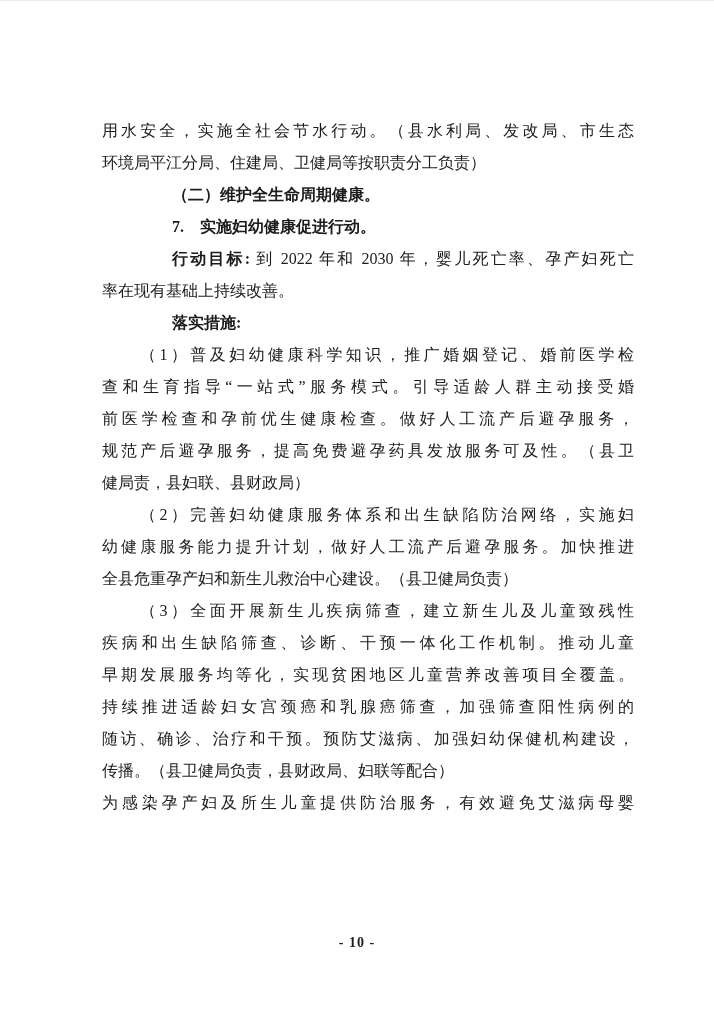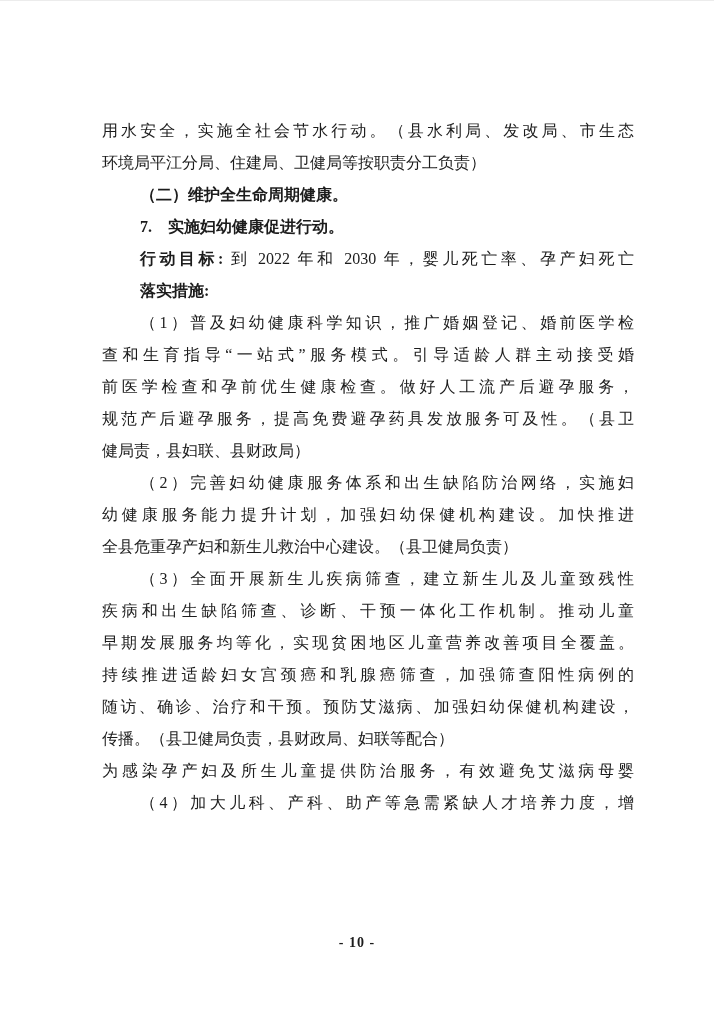--- a/index.html
+++ b/index.html
@@ -36,20 +36,21 @@
     white-space: normal;
     text-align: justify;
     text-align-last: justify;
   }
   .line.ind {
     text-indent: 38px;
   }
   .seg { }
   .seg.b {
     font-weight: 700;
+    margin-left: 32px;
   }
   .footer {
     position: absolute;
     top: 934px;
     left: 0;
     width: 100%;
     text-align: center;
     font-size: 14px;
     line-height: 16px;
     letter-spacing: 1px;
@@ -60,34 +61,34 @@
 </head>
 <body>
 
 <div class="page" style="background: rgb(255, 255, 255); color: rgb(28, 28, 28);">
   <div class="body-text">
       <div class="line fill"><span class="seg">用水安全，实施全社会节水行动。（县水利局、发改局、市生态</span></div>
       <div class="line"><span class="seg">环境局平江分局、住建局、卫健局等按职责分工负责）</span></div>
       <div class="line ind"><span class="seg b">（二）维护全生命周期健康。</span></div>
       <div class="line ind"><span class="seg b">7.　实施妇幼健康促进行动。</span></div>
       <div class="line fill ind"><span class="seg b">行动目标:</span><span class="seg"> 到 2022 年和 2030 年，婴儿死亡率、孕产妇死亡</span></div>
+      <div class="line"><span class="seg">率在现有基础上持续改善。</span></div>
       <div class="line ind"><span class="seg b">落实措施:</span></div>
       <div class="line fill ind"><span class="seg">（1）普及妇幼健康科学知识，推广婚姻登记、婚前医学检</span></div>
       <div class="line fill"><span class="seg">查和生育指导“一站式”服务模式。引导适龄人群主动接受婚</span></div>
       <div class="line fill"><span class="seg">前医学检查和孕前优生健康检查。做好人工流产后避孕服务，</span></div>
       <div class="line fill"><span class="seg">规范产后避孕服务，提高免费避孕药具发放服务可及性。（县卫</span></div>
       <div class="line"><span class="seg">健局责，县妇联、县财政局）</span></div>
       <div class="line fill ind"><span class="seg">（2）完善妇幼健康服务体系和出生缺陷防治网络，实施妇</span></div>
-      <div class="line fill"><span class="seg">幼健康服务能力提升计划，加强妇幼保健机构建设。加快推进</span></div>
+      <div class="line fill"><span class="seg">幼健康服务能力提升计划，做好人工流产后避孕服务。加快推进</span></div>
       <div class="line"><span class="seg">全县危重孕产妇和新生儿救治中心建设。（县卫健局负责）</span></div>
       <div class="line fill ind"><span class="seg">（3）全面开展新生儿疾病筛查，建立新生儿及儿童致残性</span></div>
       <div class="line fill"><span class="seg">疾病和出生缺陷筛查、诊断、干预一体化工作机制。推动儿童</span></div>
       <div class="line fill"><span class="seg">早期发展服务均等化，实现贫困地区儿童营养改善项目全覆盖。</span></div>
       <div class="line fill"><span class="seg">持续推进适龄妇女宫颈癌和乳腺癌筛查，加强筛查阳性病例的</span></div>
       <div class="line fill"><span class="seg">随访、确诊、治疗和干预。预防艾滋病、加强妇幼保健机构建设，</span></div>
       <div class="line"><span class="seg">传播。（县卫健局负责，县财政局、妇联等配合）</span></div>
       <div class="line fill"><span class="seg">为感染孕产妇及所生儿童提供防治服务，有效避免艾滋病母婴</span></div>
-      <div class="line fill ind"><span class="seg">（4）加大儿科、产科、助产等急需紧缺人才培养力度，增</span></div>
     </div>
   <div class="footer">
     <span>- 10 -</span>
   </div>
 </div>
 
 </body></html>

